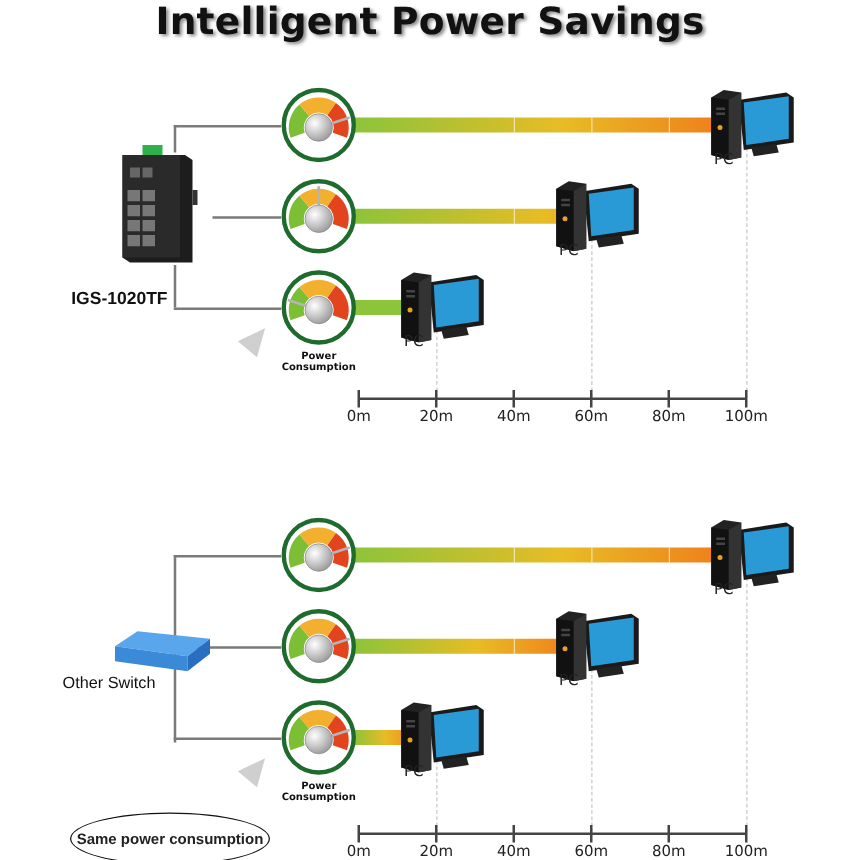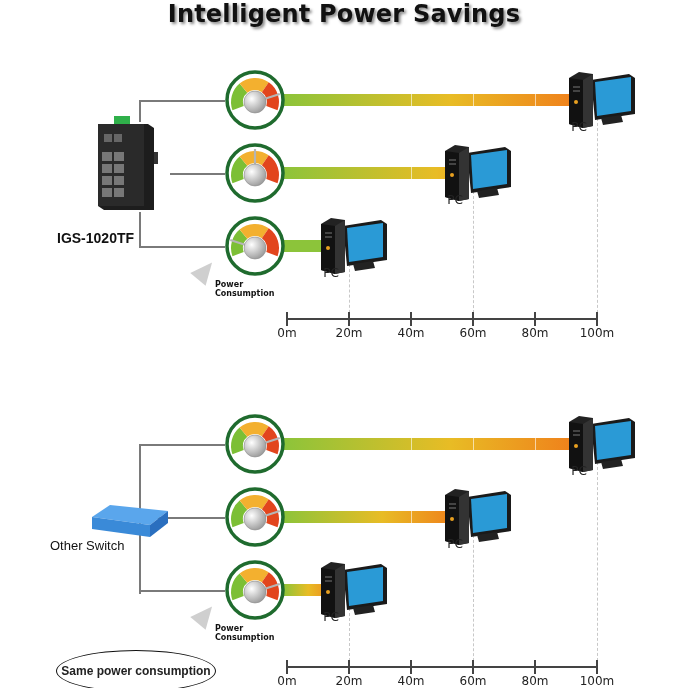--- a/index.html
+++ b/index.html
@@ -1,28 +1,28 @@
 <!DOCTYPE html>
 <html><head>
 <meta charset="utf-8">
 <style>
   html, body { margin: 0; padding: 0; background: #ffffff; }
   body { width: 688px; height: 688px; position: relative; overflow: hidden; font-family: "DejaVu Sans", sans-serif; }
-  .title { position: absolute; left: 0; width: 688px; top: 0px; text-align: center; font-family: "DejaVu Sans", sans-serif; font-weight: bold; font-size: 24px; color: #111; text-shadow: 2px 2px 3px #888; letter-spacing: 0.2px; }
+  .title { position: absolute; left: 0; width: 688px; top: 0px; text-align: center; font-family: "DejaVu Sans", sans-serif; font-weight: bold; font-size: 30px; color: #111; text-shadow: 2px 2px 3px #888; letter-spacing: 0.2px; }
   .panel { position: absolute; left: 0; width: 688px; height: 330px; }
   .wire { position: absolute; background: #7a7a7a; }
   .bar { position: absolute; height: 12px; }
   .gauge { position: absolute; width: 60px; height: 60px; }
   .pc { position: absolute; width: 72px; height: 60px; }
   .pc-label { position: absolute; font-family: "DejaVu Sans", sans-serif; font-size: 12px; color: #222; width: 30px; text-align: center; }
   .vline { position: absolute; width: 0; border-left: 1px dashed #c8c8c8; }
   .axis { position: absolute; height: 2px; background: #444; }
   .tick { position: absolute; width: 2px; height: 14px; background: #444; }
   .tick-label { position: absolute; width: 50px; text-align: center; font-family: "DejaVu Sans", sans-serif; font-size: 12px; color: #222; }
-  .power-label { position: absolute; width: 80px; font-family: "DejaVu Sans", sans-serif; font-size: 8px; font-weight: bold; line-height: 9px; color: #111; }
+  .power-label { position: absolute; width: 80px; text-align: center; font-family: "DejaVu Sans", sans-serif; font-size: 8px; font-weight: bold; line-height: 9px; color: #111; }
   .bubble { position: absolute; border: 1.5px solid #111; border-radius: 50%; background: #fff; display: flex; align-items: center; justify-content: center; text-align: center; font-family: "Liberation Sans", sans-serif; font-size: 12px; line-height: 15px; color: #222; }
   .device-label { position: absolute; font-family: "Liberation Sans", sans-serif; color: #111; }
   .seg-sep { position: absolute; top: 0; width: 1px; height: 12px; background: rgba(255,255,255,0.6); }
 </style>
 </head>
 <body>
 
 <div class="title">Intelligent Power Savings</div>
 
 <div id="panel-0" class="panel" style="top:0px;">

